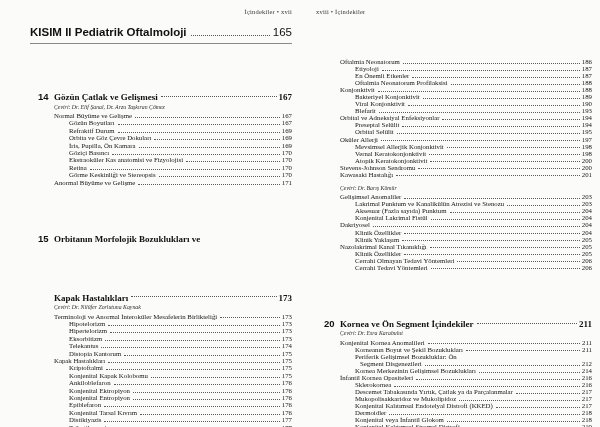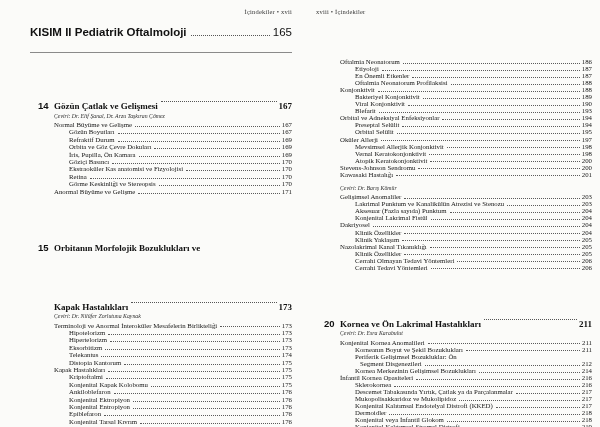--- a/index.html
+++ b/index.html
@@ -22,30 +22,30 @@
 
   .col { position: absolute; }
   .col-left  { left: 30px;  top: 26px; width: 262px; }
   .col-right { left: 316px; top: 58px; width: 276px; }
 
   .part-heading {
     display: flex; align-items: flex-end;
     font-family: "Liberation Sans", sans-serif;
     font-weight: bold; font-size: 11.5px; line-height: 13px;
     border-bottom: 1px solid #8a8a8a;
-    padding-bottom: 13px; margin-bottom: 2px;
+    padding-bottom: 4px; margin-bottom: 2px;
     color: #111;
   }
   .part-leader { flex: 1; border-bottom: 1.5px dotted #555; margin: 0 3px 3px 4px; }
   .part-page { font-family: "Liberation Sans", sans-serif; font-weight: normal; font-size: 11.5px; }
 
   .chapter { margin-top: 7px; }
 
   .chap-row {
-    display: flex; align-items: flex-start;
+    display: flex; align-items: center;
     font-family: "Liberation Serif", serif;
     font-weight: bold; font-size: 9px; line-height: 10.5px;
     padding-left: 8px; color: #101010; margin-top: 48px;
   }
   .chnum {
     font-family: "Liberation Sans", sans-serif;
     font-weight: bold; font-size: 9.5px;
     width: 16px; flex: 0 0 16px;
   }
   .chlead { flex: 1; border-bottom: 1px dotted #555; margin: 0 2px 2px 3px; }
@@ -455,21 +455,21 @@
           </div>
           <div class="row lvl2">
             <span class="t">Cerrahi Tedavi Yöntemleri</span>
             <span class="leader"></span>
             <span class="pg">206</span>
           </div>
         </div>
         <div class="chapter">
           <div class="chap-row">
             <span class="chnum">20</span>
-            <span class="cht">Kornea ve Ön Lakrimal Hastalıkları</span>
+            <span class="cht">Kornea ve Ön Segment İçindekiler</span>
             <span class="chlead"></span>
             <span class="chpg pg">211</span>
           </div>
           <div class="translator">Çeviri: Dr. Esra Karabulut</div>
           <div class="row lvl1">
             <span class="t">Konjenital Kornea Anomalileri</span>
             <span class="leader"></span>
             <span class="pg">211</span>
           </div>
           <div class="row lvl2">

